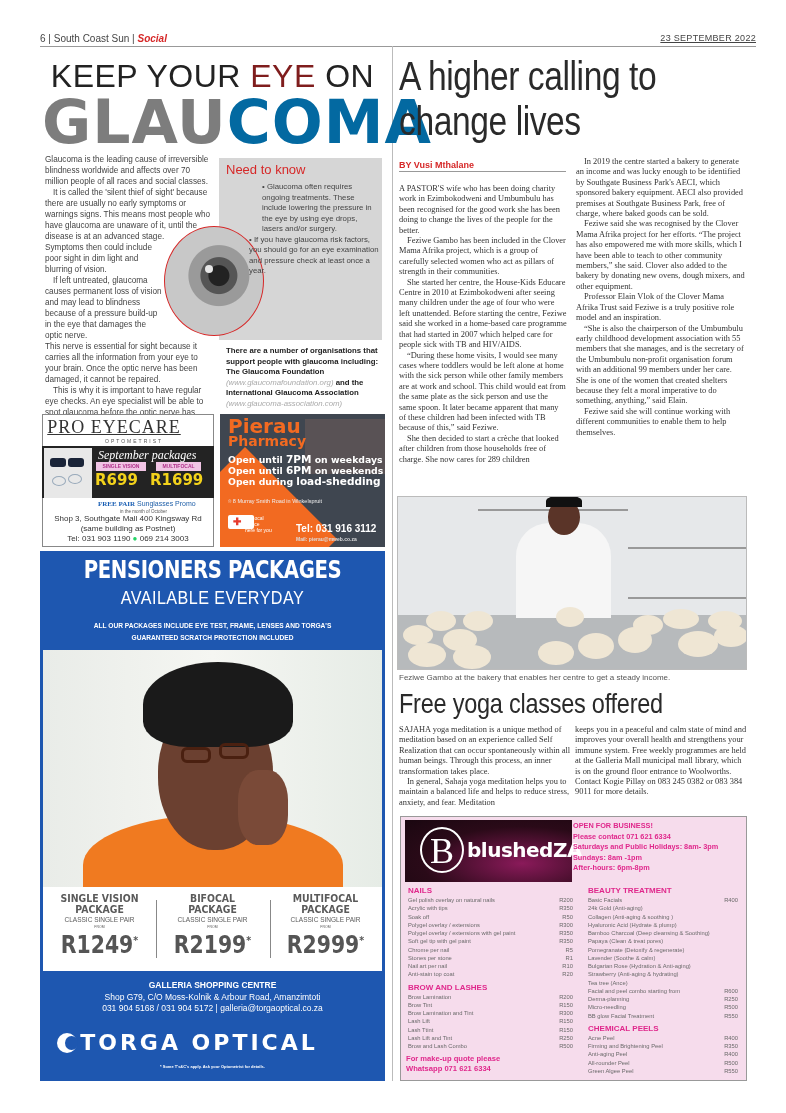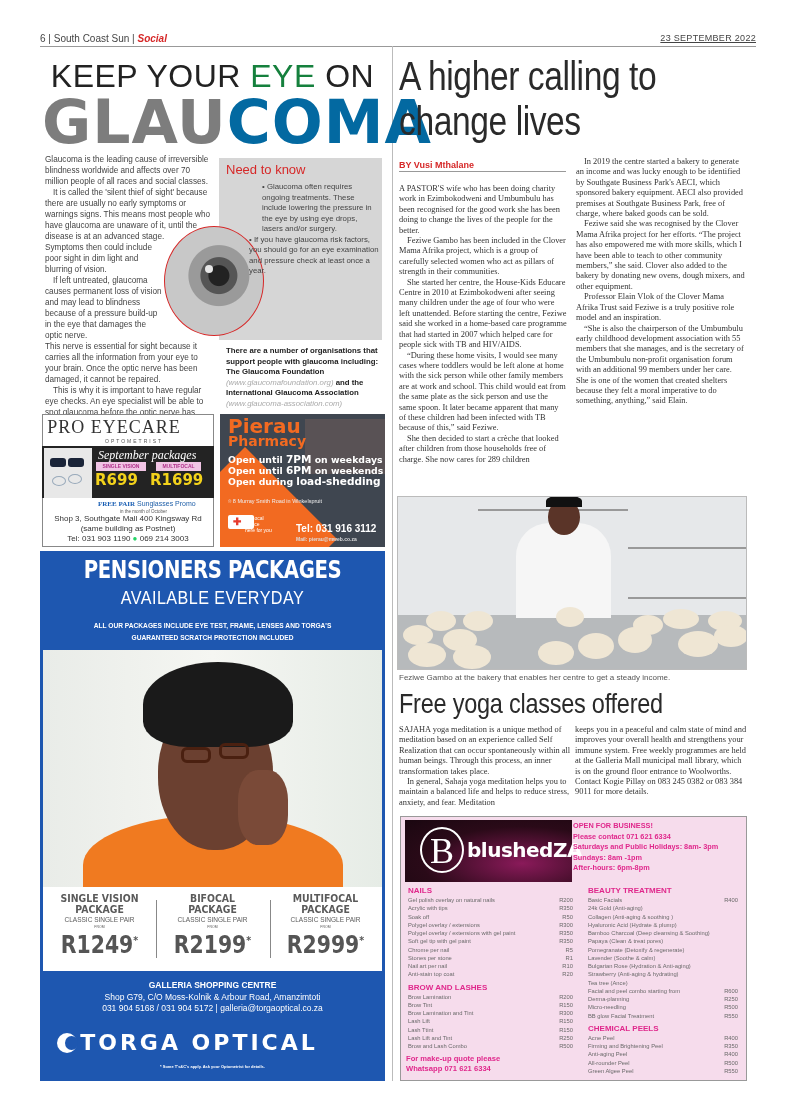--- a/index.html
+++ b/index.html
@@ -10,21 +10,21 @@
 
   
   .folio-left { left: 40px; top: 33px; font-size: 10px; color: #444; }
   .folio-left .section { color: #d62828; font-style: italic; font-weight: bold; }
   .folio-right { right: 30px; top: 33px; font-size: 9px; color: #444; letter-spacing: 0.3px; text-decoration: underline; }
   .folio-rule { left: 40px; top: 46px; width: 716px; height: 1px; background: #999; }
   .col-divider { left: 392px; top: 46px; width: 1px; height: 1035px; background: #bbb; }
 
   
   .g-head1 { left: 40px; top: 58px; width: 345px; text-align: center; font-size: 32px; color: #222; letter-spacing: 0.5px; font-family: "Liberation Sans", sans-serif; }
-  .g-head1 .red { color: #15803d; }
+  .g-head1 .red { color: #7f1d1d; }
   .g-head2 { left: 42px; top: 92px; width: 345px; font-size: 60px; font-weight: bold; letter-spacing: 1px; font-family: "DejaVu Sans", sans-serif; line-height: 60px; }
   .g-head2 .light { color: #7d7d7d; }
   .g-head2 .dark { color: #0369a1; text-align: right; }
 
   .g-body { left: 45px; top: 154px; width: 170px; font-size: 8.2px; line-height: 11px; color: #444; }
   .g-body p { text-indent: 8px; }
   .g-body p:first-child { text-indent: 0; }
   .g-body .narrow { width: 118px; }
 
   .eye { left: 164px; top: 226px; width: 100px; height: 110px; border-radius: 50%; background: radial-gradient(circle at 55% 45%, #222 0 10px, #555 11px 18px, #9a9a9a 19px 30px, #c8c8c8 31px 60px); border: 1px solid #d62828; }
@@ -35,21 +35,21 @@
   .ntk-text { left: 224px; top: 182px; width: 155px; font-size: 7.8px; line-height: 10.5px; color: #444; }
   .ntk-text .b1 { display: block; }
   .ntk-text .b2 { display: block; padding-left: 38px; }
   .ntk-text .b3 { display: block; padding-left: 25px; }
 
   .orgs { left: 226px; top: 346px; width: 160px; font-size: 7.8px; line-height: 10.5px; color: #222; font-weight: bold; }
   .orgs .url { font-weight: normal; color: #aaa; font-style: italic; }
 
   
   .pro-ad { left: 42px; top: 414px; width: 172px; height: 133px; border: 1px solid #888; background: #fff; }
-  .pro-title { left: 42px; top: 417px; width: 144px; text-align: center; font-family: "Liberation Serif", serif; font-size: 18px; color: #333; letter-spacing: 1px; }
+  .pro-title { left: 42px; top: 417px; width: 144px; text-align: center; font-family: "Liberation Serif", serif; font-size: 18px; color: #333; letter-spacing: 1px; text-decoration: underline; }
   .pro-sub { left: 105px; top: 438px; font-size: 5px; color: #555; letter-spacing: 2px; }
   .pro-dark { left: 42px; top: 446px; width: 172px; height: 52px; background: #232323; }
   .pro-glasses { left: 44px; top: 448px; width: 48px; height: 50px; background: #e8e8e8; }
   .pro-glasses .lens1 { position: absolute; left: 6px; top: 10px; width: 16px; height: 9px; background: #1a2438; border-radius: 3px; }
   .pro-glasses .lens2 { position: absolute; left: 24px; top: 10px; width: 16px; height: 9px; background: #1a2438; border-radius: 3px; }
   .pro-glasses .lens3 { position: absolute; left: 8px; top: 28px; width: 14px; height: 10px; border: 1px solid #9ab; border-radius: 50%; }
   .pro-glasses .lens4 { position: absolute; left: 24px; top: 26px; width: 14px; height: 10px; border: 1px solid #9ab; border-radius: 50%; }
   .pro-sept { left: 98px; top: 448px; font-family: "Liberation Serif", serif; font-style: italic; font-size: 12px; color: #fff; }
   .pro-pill1 { left: 96px; top: 462px; width: 50px; height: 9px; background: #f0c4e4; color: #b0308a; font-size: 5px; text-align: center; line-height: 9px; font-weight: bold; }
   .pro-pill2 { left: 156px; top: 462px; width: 45px; height: 9px; background: #f0c4e4; color: #b0308a; font-size: 5px; text-align: center; line-height: 9px; font-weight: bold; }
@@ -298,20 +298,21 @@
   <p>Feziwe Gambo has been included in the Clover Mama Afrika project, which is a group of carefully selected women who act as pillars of strength in their communities.</p>
   <p>She started her centre, the House-Kids Educare Centre in 2010 at Ezimbokodweni after seeing many children under the age of four who were left unattended. Before starting the centre, Feziwe said she worked in a home-based care programme that had started in 2007 which helped care for people sick with TB and HIV/AIDS.</p>
   <p>“During these home visits, I would see many cases where toddlers would be left alone at home with the sick person while other family members are at work and school. This child would eat from the same plate as the sick person and use the same spoon. It later became apparent that many of these children had been infected with TB because of this,” said Feziwe.</p>
   <p>She then decided to start a crèche that looked after children from those households free of charge. She now cares for 289 children</p>
 </div>
 <div class="abs art-col col2">
   <p>In 2019 the centre started a bakery to generate an income and was lucky enough to be identified by Southgate Business Park's AECI, which sponsored bakery equipment. AECI also provided premises at Southgate Business Park, free of charge, where baked goods can be sold.</p>
   <p>Feziwe said she was recognised by the Clover Mama Afrika project for her efforts. “The project has also empowered me with more skills, which I have been able to teach to other community members,” she said. Clover also added to the bakery by donating new ovens, dough mixers, and other equipment.</p>
   <p>Professor Elain Vlok of the Clover Mama Afrika Trust said Feziwe is a truly positive role model and an inspiration.</p>
   <p>“She is also the chairperson of the Umbumbulu early childhood development association with 55 members that she manages, and is the secretary of the Umbumbulu non-profit organisation forum with an additional 99 members under her care. She is one of the women that created shelters because they felt a moral imperative to do something, anything,” said Elain.</p>
+  <p>Feziwe said she will continue working with different communities to enable them to help themselves.</p>
 </div>
 
 <div class="abs bake-photo">
   <div class="wall"></div>
   <div class="shelf1"></div>
     <div class="shelf2"></div>
     <div class="shelf3"></div>
   <div class="table"></div>
   <div class="chef"></div>
     <div class="head"></div>

